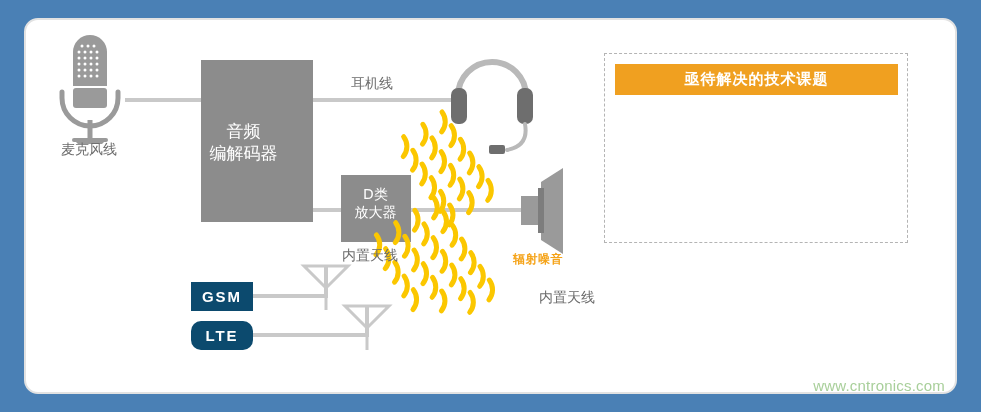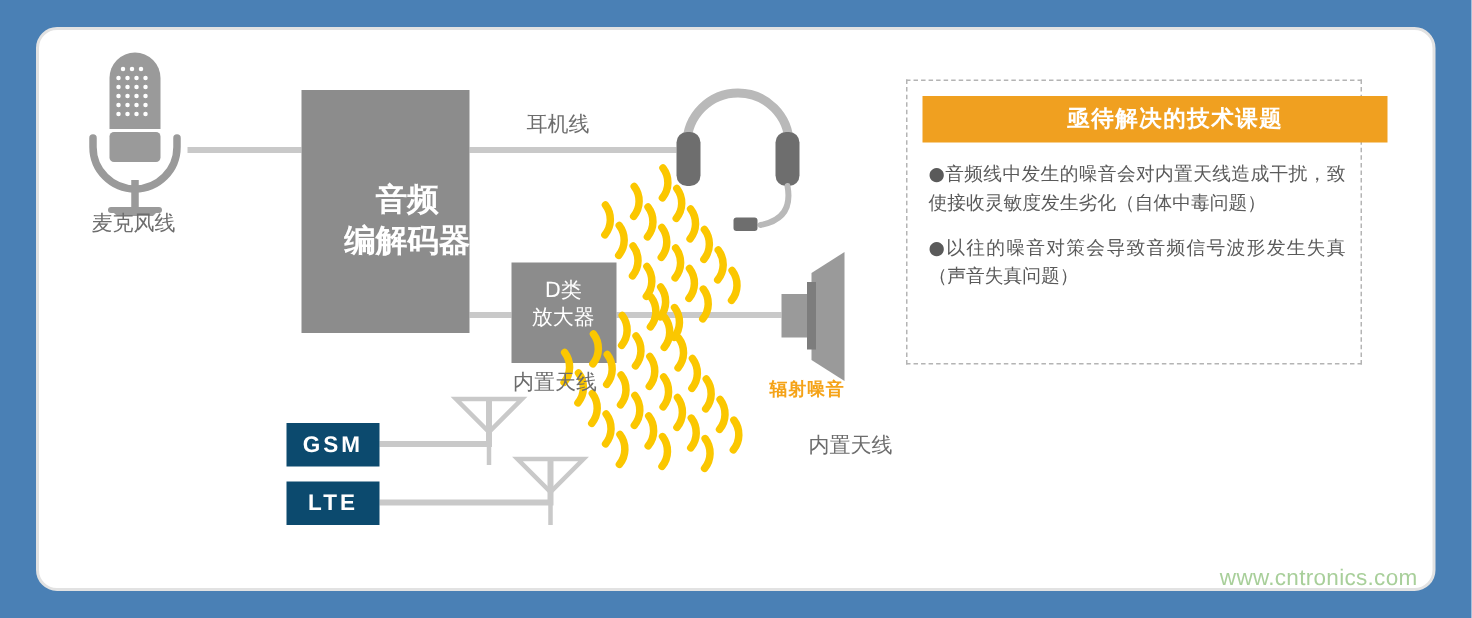--- a/index.html
+++ b/index.html
@@ -37,23 +37,22 @@
   }
   .blk-text{
     position:absolute;
     color:#ffffff;
     text-align:center;
     line-height:1.3;
     white-space:pre-line;
     font-family:"DejaVu Sans","Liberation Sans",sans-serif;
   }
   #codec-label{
-    left:188px; top:100px; width:115px;
-    font-size:21px;
-    font-weight:bold;
+    left:160px; top:100px; width:115px;
+    font-size:17px;
   }
   #amp-label{
     left:314px; top:165px; width:71px;
     font-size:14px;
     text-align:center;
   }
   #mic-cable-label{left:35px; top:122px;}
   #headphone-cable-label{left:325px; top:56px;}
   #speaker-cable-label{left:316px; top:228px;}
   #antenna-label{left:513px; top:270px;}
@@ -70,21 +69,21 @@
     color:#ffffff;
     font-weight:bold;
     font-size:15px;
     letter-spacing:2px;
     display:flex;
     align-items:center;
     justify-content:center;
     font-family:"Liberation Sans",sans-serif;
   }
   #gsm-box{left:165px; top:262px; width:62px; height:29px;}
-  #lte-box{left:165px; top:301px; width:62px; height:29px;}
+  #lte-box{left:165px; top:301px; width:62px; height:29px;border-radius:10px;}
 
   
   #info-panel{
     position:absolute;
     left:578px; top:33px;
     width:304px; height:190px;
     border:1px dashed #b4b4b4;
     box-sizing:border-box;
     background:#ffffff;
   }
@@ -94,21 +93,20 @@
     width:283px; height:31px;
     background:#f0a020;
     color:#ffffff;
     font-weight:bold;
     font-size:15px;
     letter-spacing:1px;
     display:flex;
     align-items:center;
     justify-content:center;
     font-family:"DejaVu Sans","Liberation Sans",sans-serif;
-    padding-left:27px;
   }
   #info-body{
     position:absolute;
     left:14px; top:52px;
     width:278px;
   }
   .bullet{
     color:#5a5a5a;
     font-size:12.5px;
     line-height:1.55;
@@ -293,22 +291,18 @@
     <div class="lbl" id="antenna-label">内置天线</div>
 
     <div class="lbl" id="radiated-noise-label">辐射噪音</div>
 
     <div class="rf-box" id="gsm-box">GSM</div>
 
     <div class="rf-box" id="lte-box">LTE</div>
 
     <div id="info-panel">
       <div id="info-header">亟待解决的技术课题</div>
-      <div id="info-body">
-        <div class="bullet">●音频线中发生的噪音会对内置天线造成干扰，致使接收灵敏度发生劣化（自体中毒问题）</div>
-        <div class="bullet">●以往的噪音对策会导致音频信号波形发生失真（声音失真问题）</div>
-      </div>
     </div>
 
     <div id="watermark">www.cntronics.com</div>
 
   </div>
 </div>
 
 </body></html>

